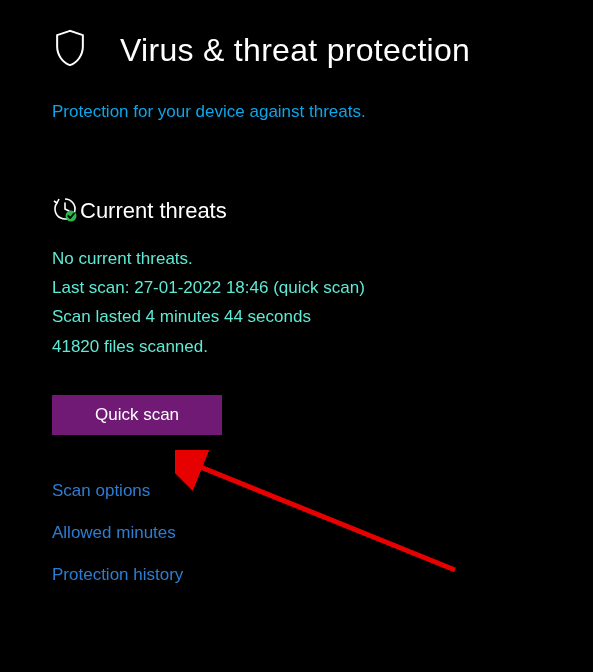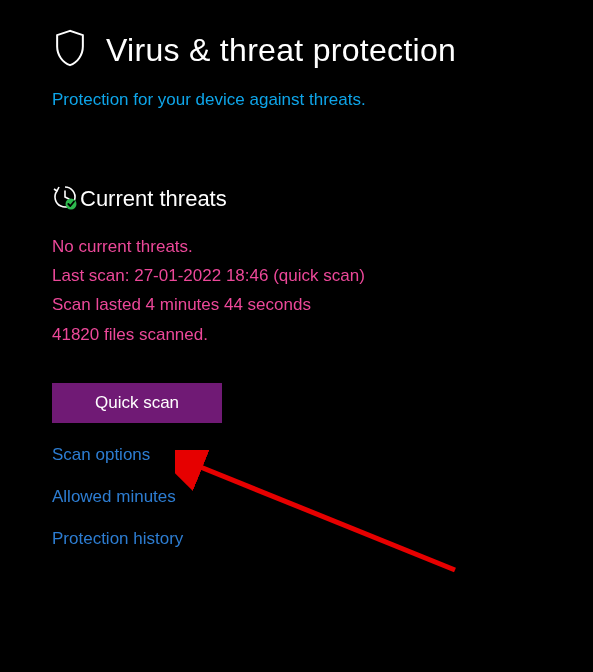--- a/index.html
+++ b/index.html
@@ -13,22 +13,22 @@
       font-family: "Segoe UI", -apple-system, sans-serif;
       width: 593px;
       height: 672px;
       padding: 28px 0 0 52px;
       overflow: hidden;
       position: relative;
     }
     .page-header {
       display: flex;
       align-items: center;
-      gap: 18px;
-      margin-bottom: 18px;
+      gap: 32px;
+      margin-bottom: 30px;
     }
     .shield-icon svg {
       width: 36px;
       height: 40px;
     }
     .page-title {
       font-size: 32px;
       font-weight: 500;
       letter-spacing: 0.3px;
     }
@@ -47,37 +47,37 @@
     .history-shield-icon svg {
       width: 26px;
       height: 26px;
     }
     .section-title {
       font-size: 22px;
       font-weight: 500;
     }
     .status-lines {
       font-size: 17px;
-      color: #ec4899;
+      color: #5eead4;
       line-height: 1.72;
       margin-bottom: 34px;
     }
     .quick-scan-button {
       background: #701a75;
       color: #ffffff;
       border: none;
       padding: 10px 34px;
       font-size: 17px;
       font-family: inherit;
       cursor: pointer;
       text-align: center;
       min-width: 170px;
     }
     .links-section {
-      margin-top: 22px;
+      margin-top: 46px;
       display: flex;
       flex-direction: column;
       gap: 22px;
       justify-content: space-between;
     }
     .link-item {
       color: #2d7dd2;
       font-size: 17px;
       cursor: pointer;
       text-decoration: none;

